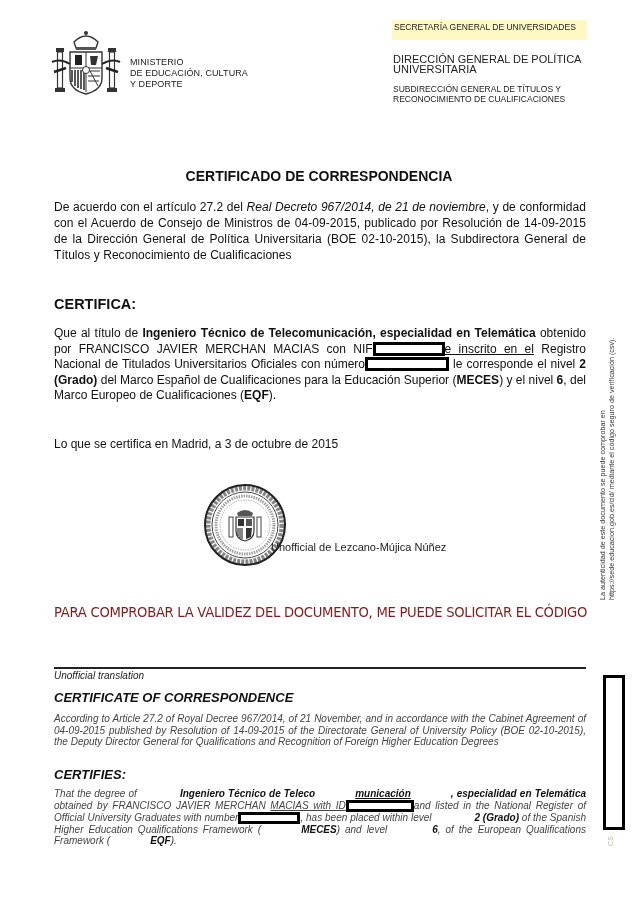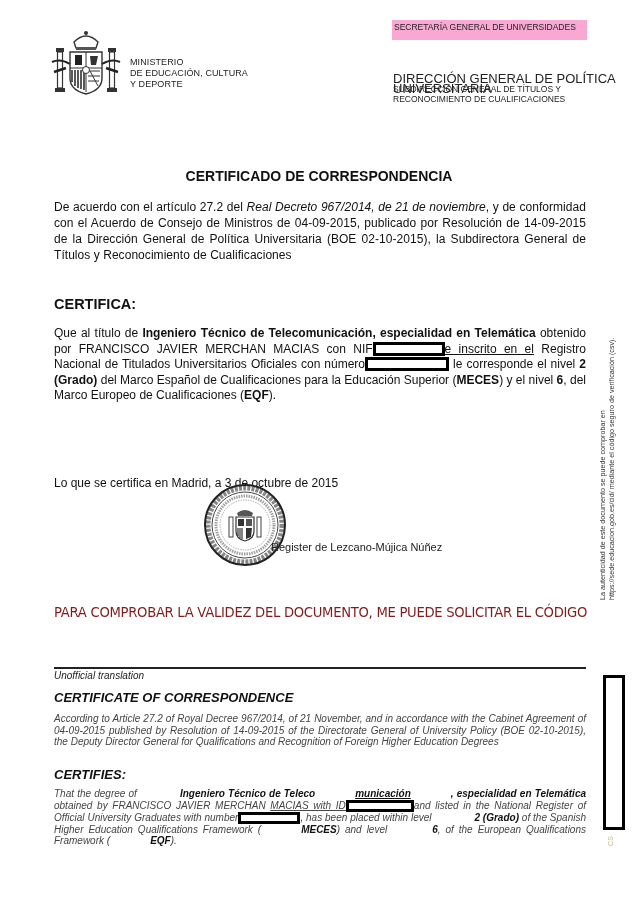--- a/index.html
+++ b/index.html
@@ -2,36 +2,36 @@
 <html><head>
 <meta charset="utf-8">
 <style>
   * { box-sizing: border-box; margin: 0; padding: 0; }
   html, body { width: 638px; height: 903px; background: #ffffff; overflow: hidden; }
   body { position: relative; font-family: "Liberation Sans", sans-serif; color: #111; }
 
   .crest { position: absolute; left: 50px; top: 28px; width: 72px; height: 70px; }
   .ministry { position: absolute; left: 130px; top: 57px; font-size: 9px; line-height: 11px; color: #222; letter-spacing: 0.1px; }
 
-  .secgen { position: absolute; left: 392px; top: 20px; width: 195px; height: 20px; background: #f9a8d4; font-size: 8.5px; line-height: 11px; padding-top: 2px; padding-left: 2px; color: #222; }
-  .dirgen { position: absolute; left: 393px; top: 54px; font-size: 13px; line-height: 10px; color: #222; margin-top: 20px; }
+  .secgen { position: absolute; left: 392px; top: 20px; width: 195px; height: 20px; background: #fef9c3; font-size: 8.5px; line-height: 11px; padding-top: 2px; padding-left: 2px; color: #222; }
+  .dirgen { position: absolute; left: 393px; top: 54px; font-size: 11px; line-height: 10px; color: #222; }
   .subdir { position: absolute; left: 393px; top: 84px; font-size: 8.5px; line-height: 10px; color: #222; }
 
   .title { position: absolute; left: 0; width: 638px; top: 168px; text-align: center; font-weight: bold; font-size: 14px; }
   .intro { position: absolute; left: 54px; top: 199px; width: 532px; font-size: 12px; line-height: 16px; text-align: justify; letter-spacing: 0.05px; }
 
   .certifica { position: absolute; left: 54px; top: 296px; font-weight: bold; font-size: 14.5px; }
   .body-es { position: absolute; left: 54px; top: 326px; width: 532px; font-size: 12px; line-height: 15.5px; text-align: justify; }
 
   .redact { display: inline-block; border: 3px solid #000; background: #fff; vertical-align: -3px; height: 14px; }
   .r1 { width: 72px; }
   .r2 { width: 84px; }
   .u { text-decoration: underline; }
 
-  .madrid { position: absolute; left: 54px; top: 437px; font-size: 12px; margin-top: 39px; }
+  .madrid { position: absolute; left: 54px; top: 437px; font-size: 12px; }
 
   .stamp { position: absolute; left: 203px; top: 483px; width: 84px; height: 84px; }
   .signer { position: absolute; left: 271px; top: 541px; font-size: 11px; color: #222; }
 
   .red-note { position: absolute; left: 54px; top: 603px; width: 560px; font-family: "DejaVu Sans", sans-serif; font-size: 13.2px; line-height: 19px; color: #7f1d1d; letter-spacing: -0.3px; }
 
   .rule { position: absolute; left: 54px; top: 667px; width: 532px; height: 2px; background: #222; }
 
   .en-unofficial { position: absolute; left: 54px; top: 670px; font-size: 10px; font-style: italic; color: #222; }
   .en-title { position: absolute; left: 54px; top: 690px; font-weight: bold; font-style: italic; font-size: 13px; color: #111; }
@@ -110,21 +110,21 @@
   <circle cx="42" cy="42" r="29" fill="none" stroke="#444" stroke-width="3" stroke-dasharray="1.5 1" opacity="0.5"></circle>
   <path d="M34 30 Q42 24 50 30 L49 33 L35 33 Z" fill="#555"></path>
   <path d="M33 34 H51 V48 Q51 56 42 58 Q33 56 33 48 Z" fill="#fff" stroke="#333" stroke-width="1.2"></path>
   <rect x="35" y="36" width="6" height="7" fill="#333"></rect>
   <rect x="43" y="36" width="6" height="7" fill="#555"></rect>
   <path d="M35 45 V53 M37 45 V55 M39 45 V56" stroke="#333" stroke-width="1.2"></path>
   <path d="M43 45 H49 L48 54 L43 56 Z" fill="#333"></path>
   <rect x="26" y="34" width="4" height="20" fill="#fff" stroke="#444" stroke-width="1"></rect>
   <rect x="54" y="34" width="4" height="20" fill="#fff" stroke="#444" stroke-width="1"></rect>
 </svg>
-<div class="signer">Register de Lezcano-Mújica Núñez</div>
+<div class="signer">Unofficial de Lezcano-Mújica Núñez</div>
 
 <div class="red-note">
   <div>PARA COMPROBAR LA VALIDEZ DEL DOCUMENTO, ME PUEDE SOLICITAR EL CÓDIGO</div>
 </div>
 
 <div class="rule"></div>
 
 <div class="en-unofficial">Unofficial translation</div>
 <div class="en-title">CERTIFICATE OF CORRESPONDENCE</div>
 <p class="en-intro">According to Article 27.2 of Royal Decree 967/2014, of 21 November, and in accordance with the Cabinet Agreement of 04-09-2015 published by Resolution of 14-09-2015 of the Directorate General of University Policy (BOE 02-10-2015), the Deputy Director General for Qualifications and Recognition of Foreign Higher Education Degrees</p>

